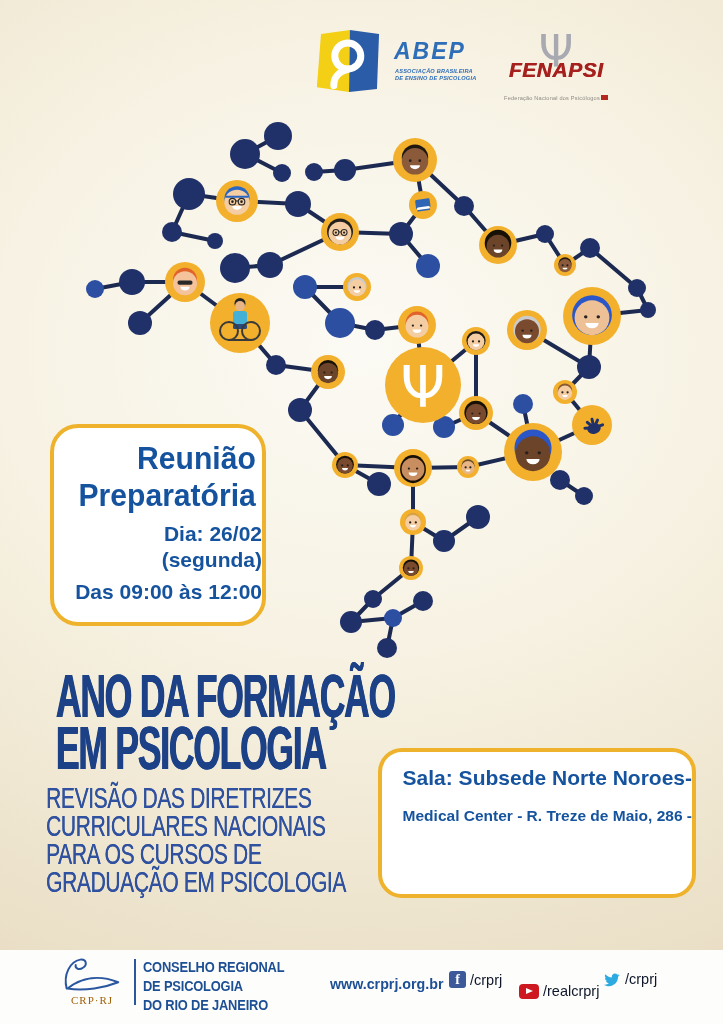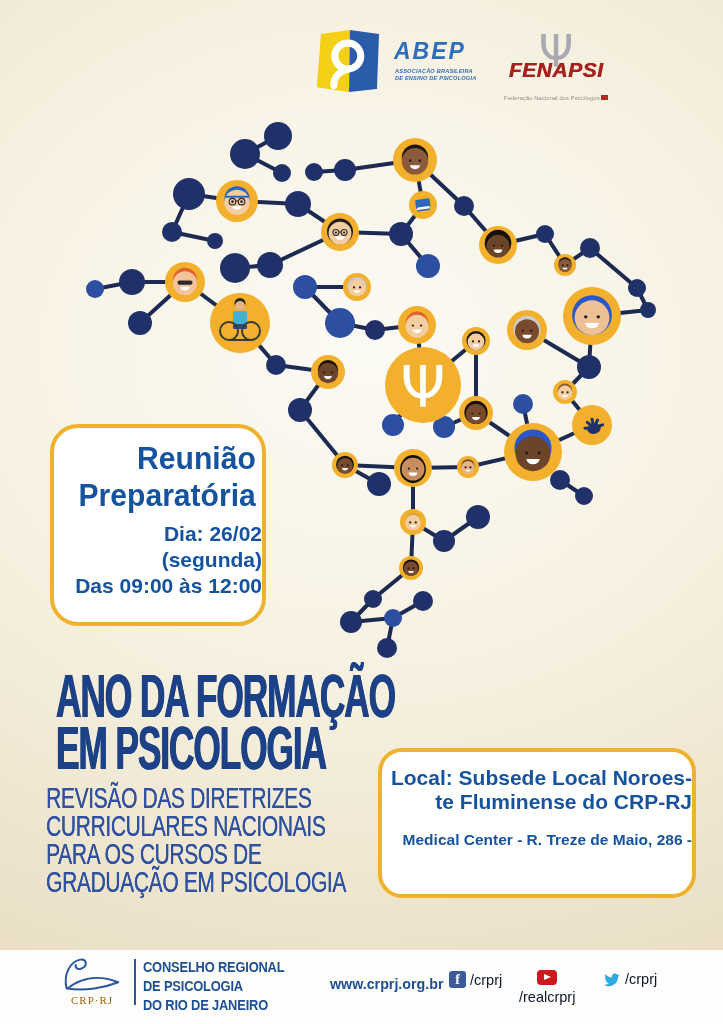--- a/index.html
+++ b/index.html
@@ -367,59 +367,58 @@
         <circle cx="2.5919999999999996" cy="0.36" r="1.1" fill="#26211e"></circle>
         <path d="M -2.7359999999999998 2.88 A 2.7359999999999998 2.1599999999999997 0 0 0 2.7359999999999998 2.88 Z" fill="#fff"></path>
       </g>
     </svg>
 
   <div class="abs info-box" style="left:50px;top:424px;width:216px;height:202px;padding-top:12px;">
     <div class="mb-title">Reunião</div>
     <div class="mb-title">Preparatória</div>
     <div class="mb-small" style="margin-top:7px;">Dia: 26/02</div>
     <div class="mb-small">(segunda)</div>
-    <div class="mb-small" style="">Das 09:00 às 12:00</div>
+    <div class="mb-small" style="margin-top:6px;">Das 09:00 às 12:00</div>
   </div>
 
   <div class="abs headline" style="left:56px;top:670px;">
     <div>ANO DA FORMAÇÃO</div>
     <div>EM PSICOLOGIA</div>
   </div>
 
   <div class="abs subheadline" style="left:46px;top:784px;">
     <div>REVISÃO DAS DIRETRIZES</div>
     <div>CURRICULARES NACIONAIS</div>
     <div>PARA OS CURSOS DE</div>
     <div>GRADUAÇÃO EM PSICOLOGIA</div>
   </div>
 
   <div class="abs info-box" style="left:378px;top:748px;width:318px;height:150px;border-radius:24px;padding-top:14px;">
-    <div class="loc-big">Local: Subsede Local Noroes-</div>
-    <div class="loc-big">te Fluminense do CRP-RJ</div>
+    <div class="loc-big">Sala: Subsede Norte Noroes-</div>
     <div class="loc-small" style="margin-top:16px;">Medical Center - R. Treze de Maio, 286 -</div>
   </div>
 
   <div class="footer">
     <svg class="abs" style="left:56px;top:6px;" width="72" height="38" viewBox="0 0 72 42">
       <path d="M8 36 C 4 20, 12 6, 23 4 C 30 3, 31 10, 26 13 C 22 16, 17 14, 18 10" stroke="#2a579f" stroke-width="2.2" fill="none" stroke-linecap="round"></path>
       <path d="M9 36 C 25 23, 45 21, 65 29 C 50 35, 28 39, 9 36 Z" stroke="#2a579f" stroke-width="2.2" fill="none" stroke-linejoin="round"></path>
     </svg>
     <div class="abs crp-word" style="left:50px;top:44px;width:84px;">CRP·RJ</div>
     <div class="abs" style="left:134px;top:9px;width:2px;height:46px;background:#2a579f;"></div>
     <div class="abs org-lines" style="left:143px;top:8px;">
       <div>CONSELHO REGIONAL</div>
       <div>DE PSICOLOGIA</div>
       <div>DO RIO DE JANEIRO</div>
     </div>
     <div class="abs site" style="left:330px;top:25px;">www.crprj.org.br</div>
     <div class="abs row" style="left:449px;top:21px;">
       <div class="fb-badge">f</div>
       <span class="social-label">/crprj</span>
     </div>
-    <div class="abs row" style="left:519px;top:20px;flex-direction:column;">
+    <div class="abs row" style="left:519px;top:33px;">
       <div class="yt-badge"></div>
       <span class="social-label">/realcrprj</span>
     </div>
     <div class="abs row" style="left:603px;top:21px;">
       <svg width="18" height="15" viewBox="0 0 17 14">
         <path fill="#2caae1" d="M15.5 1.7c-.6.4-1.2.6-1.9.8C13 1.8 12.2 1.4 11.3 1.4c-1.7 0-3 1.4-3 3 0 .2 0 .5.1.7C5.9 5 3.7 3.8 2.2 2c-.2.4-.4.9-.4 1.4 0 1 .5 2 1.4 2.5-.5 0-1-.2-1.4-.4 0 1.5 1 2.7 2.4 3-.3.1-.5.1-.8.1-.2 0-.4 0-.6-.1.4 1.2 1.5 2.1 2.8 2.1-1 .8-2.3 1.3-3.7 1.3H1c1.3.9 2.9 1.4 4.6 1.4 5.5 0 8.6-4.6 8.6-8.6v-.4c.6-.4 1.1-1 1.5-1.6-.5.2-1.1.4-1.7.5.6-.4 1.1-1 1.5-1.5z"></path>
       </svg>
       <span class="social-label">/crprj</span>
     </div>
   </div>

